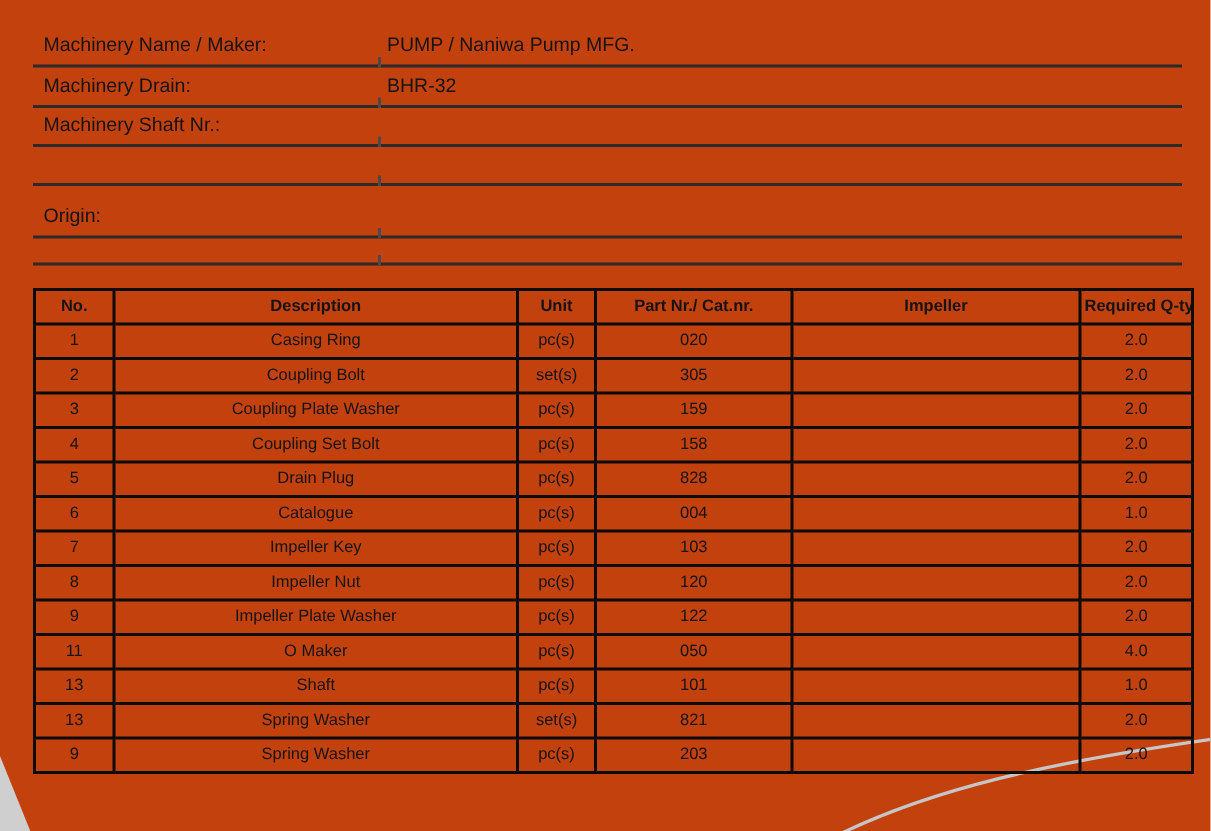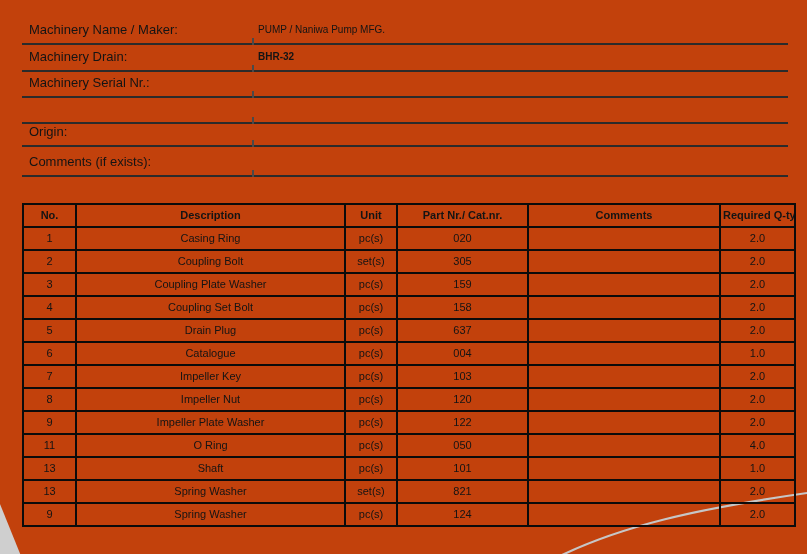--- a/index.html
+++ b/index.html
@@ -18,30 +18,30 @@
     position:absolute;left:0;width:766px;height:27px;
     box-sizing:content-box;
     border-bottom:2px solid #2b2b2b;
   }
   .field-label{
     position:absolute;left:7px;top:0;height:27px;line-height:27px;
     font-size:13px;color:#141414;white-space:nowrap;
   }
   .field-value{
     position:absolute;left:236px;top:0;height:27px;line-height:27px;
-    font-size:10px;color:#141414;white-space:nowrap;
-  }
-  .field-value.bold{font-weight:bold;}
+    font-size:13px;color:#141414;white-space:nowrap;
+  }
+  .field-value.bold{font-weight:normal;}
   .field-tick{
     position:absolute;left:230px;bottom:-2px;width:2px;height:7px;
     background:#4a4a4a;
   }
   
   table.parts{
-    position:absolute;left:22px;top:203px;z-index:1;
+    position:absolute;left:22px;top:192px;z-index:1;
     width:773px;
     border-collapse:collapse;table-layout:fixed;
     background:transparent;
   }
   table.parts th, table.parts td{
     border:2px solid #0b0b0b;
     height:21px;line-height:21px;
     padding:0 2px;
     font-size:11px;
     text-align:center;
@@ -66,56 +66,55 @@
         <span class="field-label">Machinery Name / Maker:</span>
         <span class="field-value">PUMP / Naniwa Pump MFG.</span>
         <span class="field-tick"></span>
       </div>
       <div class="field-row" style="top: 43px;">
         <span class="field-label">Machinery Drain:</span>
         <span class="field-value bold">BHR-32</span>
         <span class="field-tick"></span>
       </div>
       <div class="field-row" style="top: 69px;">
-        <span class="field-label">Machinery Serial Nr.:</span>
+        <span class="field-label">Machinery Shaft Nr.:</span>
         <span class="field-value"></span>
         <span class="field-tick"></span>
       </div>
       <div class="field-row" style="top: 95px;">
         <span class="field-value"></span>
         <span class="field-tick"></span>
       </div>
-      <div class="field-row" style="top: 118px; text-decoration: underline;">
+      <div class="field-row" style="top: 130px; text-decoration: underline;">
         <span class="field-label">Origin:</span>
         <span class="field-value"></span>
         <span class="field-tick"></span>
       </div>
       <div class="field-row" style="top: 148px;">
-        <span class="field-label">Comments (if exists):</span>
         <span class="field-value"></span>
         <span class="field-tick"></span>
       </div>
     </div>
 
   <table class="parts">
     <colgroup>
         <col style="width: 53px;">
         <col style="width: 269px;">
         <col style="width: 52px;">
         <col style="width: 131px;">
         <col style="width: 192px;">
         <col style="width: 75px;">
       </colgroup>
     <thead>
         <tr>
           <th>No.</th>
           <th>Description</th>
           <th>Unit</th>
           <th>Part Nr./ Cat.nr.</th>
-          <th>Comments</th>
+          <th>Impeller</th>
           <th>Required Q-ty</th>
         </tr>
       </thead>
     <tbody>
         <tr>
           <td>1</td>
           <td>Casing Ring</td>
           <td>pc(s)</td>
           <td>020</td>
           <td></td>
@@ -142,21 +141,21 @@
           <td>Coupling Set Bolt</td>
           <td>pc(s)</td>
           <td>158</td>
           <td></td>
           <td>2.0</td>
         </tr>
         <tr>
           <td>5</td>
           <td>Drain Plug</td>
           <td>pc(s)</td>
-          <td>637</td>
+          <td>828</td>
           <td></td>
           <td>2.0</td>
         </tr>
         <tr>
           <td>6</td>
           <td>Catalogue</td>
           <td>pc(s)</td>
           <td>004</td>
           <td></td>
           <td>1.0</td>
@@ -180,21 +179,21 @@
         <tr>
           <td>9</td>
           <td>Impeller Plate Washer</td>
           <td>pc(s)</td>
           <td>122</td>
           <td></td>
           <td>2.0</td>
         </tr>
         <tr>
           <td>11</td>
-          <td>O Ring</td>
+          <td>O Maker</td>
           <td>pc(s)</td>
           <td>050</td>
           <td></td>
           <td>4.0</td>
         </tr>
         <tr>
           <td>13</td>
           <td>Shaft</td>
           <td>pc(s)</td>
           <td>101</td>
@@ -206,20 +205,20 @@
           <td>Spring Washer</td>
           <td>set(s)</td>
           <td>821</td>
           <td></td>
           <td>2.0</td>
         </tr>
         <tr>
           <td>9</td>
           <td>Spring Washer</td>
           <td>pc(s)</td>
-          <td>124</td>
+          <td>203</td>
           <td></td>
           <td>2.0</td>
         </tr>
       </tbody>
   </table>
 
 </div>
 
 </body></html>

